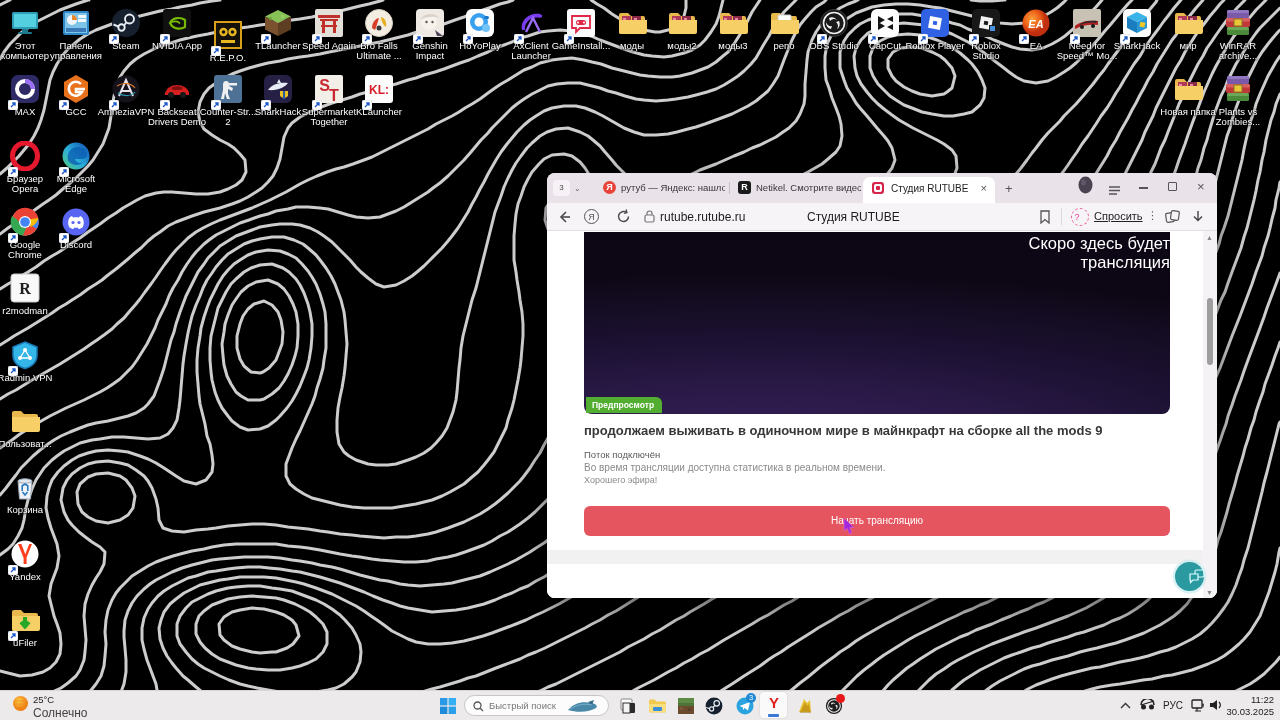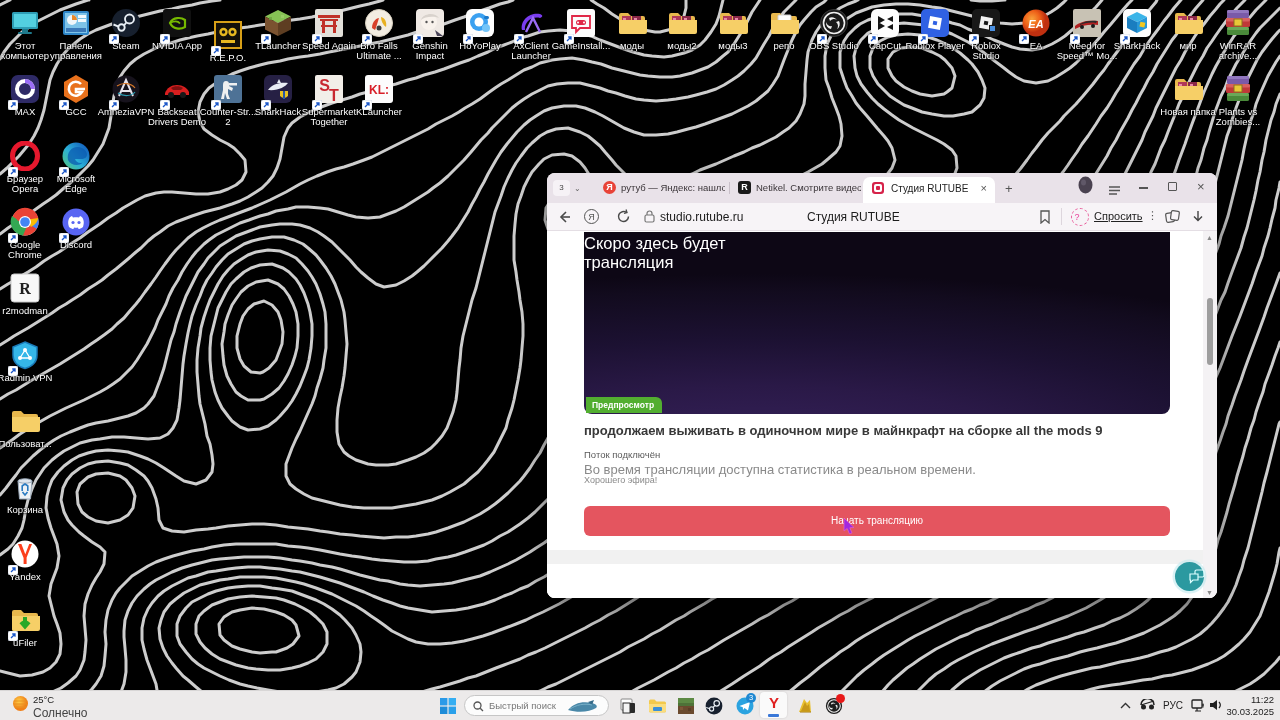--- a/index.html
+++ b/index.html
@@ -632,21 +632,21 @@
       </svg>
   <div style="position:absolute;left:37px;top:6px;width:15px;height:15px;border:1.2px solid #555;border-radius:50%;font-size:9px;color:#555;text-align:center;line-height:14px;">Я</div>
   <svg style="position:absolute;left:69px;top:6px" width="15" height="15" viewBox="0 0 15 15">
         <path d="M12.5 7.5 a5 5 0 1 1 -2 -4" fill="none" stroke="#4a4a4a" stroke-width="1.5"></path>
         <path d="M10 0.5 L11 3.5 L8 4.5" fill="none" stroke="#4a4a4a" stroke-width="1.3"></path>
       </svg>
   <svg style="position:absolute;left:97px;top:7px" width="11" height="13" viewBox="0 0 11 13">
         <rect x="1" y="5" width="9" height="7" rx="1.5" fill="none" stroke="#777" stroke-width="1.2"></rect>
         <path d="M3 5 V3.5 a2.5 2.5 0 0 1 5 0 V5" fill="none" stroke="#777" stroke-width="1.2"></path>
       </svg>
-  <span style="position:absolute;left:113px;top:7px;font-size:12px;color:#1c1c1c;">studio.rutube.ru</span>
+  <span style="position:absolute;left:113px;top:7px;font-size:12px;color:#1c1c1c;">rutube.rutube.ru</span>
   <span style="position:absolute;left:260px;top:7px;font-size:12px;color:#1c1c1c;">Студия RUTUBE</span>
   <svg style="position:absolute;left:492px;top:7px" width="12" height="14" viewBox="0 0 12 14">
         <path d="M2 1 h8 v12 l-4 -3.5 L2 13 Z" fill="none" stroke="#555" stroke-width="1.3"></path>
       </svg>
   <div style="position:absolute;left:514px;top:5px;width:1px;height:17px;background:#ddd6dd;"></div>
   <div style="position:absolute;left:524px;top:5px;width:18px;height:18px;border-radius:50%;border:1.5px dashed #e85a9a;"></div>
   <span style="position:absolute;left:527.5px;top:9px;font-size:9px;color:#e8409a;">?</span>
   <span style="position:absolute;left:547px;top:7px;font-size:11px;color:#222;text-decoration:underline;">Спросить</span>
   <span style="position:absolute;left:600px;top:6px;font-size:11px;color:#555;">⋮</span>
   <svg style="position:absolute;left:618px;top:7px" width="15" height="13" viewBox="0 0 15 13">
@@ -654,27 +654,27 @@
         <rect x="6" y="1" width="8" height="9" rx="1.5" fill="#f7f4f7" stroke="#555" stroke-width="1.2" transform="rotate(8 10 5)"></rect>
       </svg>
   <svg style="position:absolute;left:645px;top:7px" width="12" height="13" viewBox="0 0 12 13">
         <path d="M6 1 V10 M2 6.5 L6 10.5 L10 6.5" fill="none" stroke="#444" stroke-width="1.4"></path>
       </svg>
  </div>
 
  <div style="position:absolute;left:0;top:58px;width:670px;height:367px;background:#fff;border-radius:0 0 8px 8px;overflow:hidden;">
 
   <div style="position:absolute;left:37px;top:1px;width:586px;height:182px;border-radius:0 0 8px 8px;background:radial-gradient(130% 95% at 30% 118%,#35215a 0%,#2a1947 35%,#1c1132 62%,#120b1e 90%,#0d0715 100%);">
-   <div style="position:absolute;left:0;top:2px;width:100%;text-align:left;font-size:16.5px;line-height:19px;color:#fff;font-weight:500;">Скоро здесь будет<br>трансляция</div>
+   <div style="position:absolute;left:0;top:2px;width:100%;text-align:right;font-size:16.5px;line-height:19px;color:#fff;font-weight:500;">Скоро здесь будет<br>трансляция</div>
    <div style="position:absolute;left:2px;bottom:1px;background:#52ae30;color:#fff;font-size:8.5px;font-weight:bold;padding:3px 8px 3px 6px;border-radius:0 6px 0 0;">Предпросмотр</div>
   </div>
 
   <div style="position:absolute;left:37px;top:192px;font-size:13px;font-weight:bold;color:#383838;">продолжаем выживать в одиночном мире в майнкрафт на сборке all the mods 9</div>
   <div style="position:absolute;left:37px;top:218px;font-size:9.5px;color:#5a5a5a;">Поток подключён</div>
-  <div style="position:absolute;left:37px;top:231px;font-size:13px;color:#8a8a8a;">Во время трансляции доступна статистика в реальном времени.</div>
+  <div style="position:absolute;left:37px;top:231px;font-size:10px;color:#8a8a8a;">Во время трансляции доступна статистика в реальном времени.</div>
   <div style="position:absolute;left:37px;top:244px;font-size:9px;color:#8a8a8a;">Хорошего эфира!</div>
 
   <div style="position:absolute;left:37px;top:275px;width:586px;height:30px;background:#e4555f;border-radius:6px;text-align:center;line-height:30px;color:#fff;font-size:10px;">Начать трансляцию</div>
 
   <div style="position:absolute;left:0;top:319px;width:656px;height:14px;background:#f1f1f1;"></div>
   <div style="position:absolute;left:0;top:333px;width:656px;height:34px;background:#fff;"></div>
 
   <div style="position:absolute;right:0;top:0;width:14px;height:367px;background:#f4f2f4;"></div>
   <div style="position:absolute;right:4px;top:3px;width:7px;height:7px;color:#888;font-size:7px;line-height:7px;">▲</div>
   <div style="position:absolute;right:4px;top:67px;width:6px;height:67px;background:#9e9e9e;border-radius:3px;"></div>

